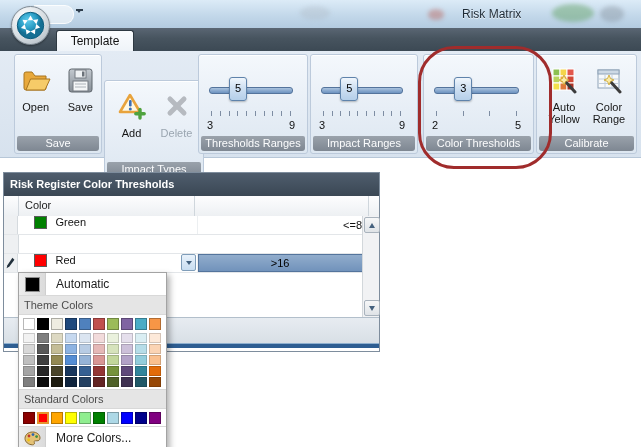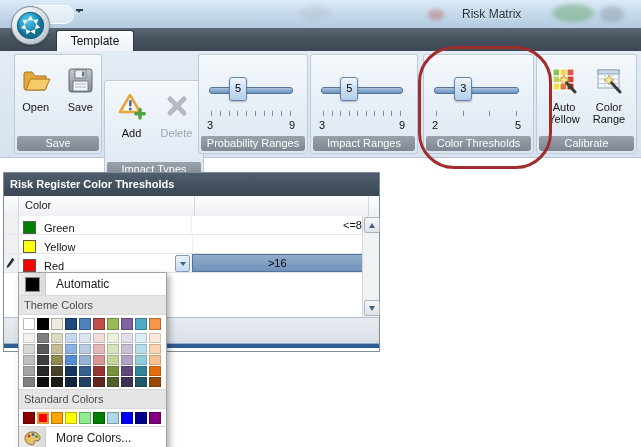--- a/index.html
+++ b/index.html
@@ -64,21 +64,21 @@
   .dbody{position:relative;height:152px;}
   .dhead{position:absolute;left:0;top:0;right:0;height:20px;display:flex;
     background:linear-gradient(180deg,#fdfdfe,#edf0f3);border-bottom:1px solid #aab6c1;}
   .hc0{width:14px;border-right:1px solid #d2d8de;}
   .hc1{width:169px;line-height:19px;padding-left:6px;color:#222;border-right:1px solid #cfd6dc;}
   .hc2{width:173px;border-right:1px solid #cfd6dc;}
   .hc3{flex:1;}
   .rows{position:absolute;left:0;top:20px;width:362px;}
   .trow{height:18px;display:flex;border-bottom:1px solid #e3e6e9;background:#fff;}
   .rowhdr{width:14px;background:#eef0f2;border-right:1px solid #d5dade;display:flex;align-items:center;justify-content:center;}
-  .cell-color{width:169px;display:flex;align-items:flex-end;padding-left:4px;border-right:1px solid #eceff1;}
+  .cell-color{width:169px;display:flex;align-items:flex-start;padding-left:16px;border-right:1px solid #eceff1;}
   .swatch{width:11px;height:11px;border:1px solid #5a5a5a;margin-right:8px;flex:none;}
   .cname{color:#111;}
   .combo{margin-left:auto;margin-right:1px;width:13px;height:15px;border:1px solid #7f9db9;border-radius:2px;
     background:linear-gradient(180deg,#e9f2fb,#c8ddf0);display:flex;align-items:center;justify-content:center;}
   .combo .tri{width:0;height:0;border-left:3px solid transparent;border-right:3px solid transparent;border-top:4px solid #41607e;}
   .cell-value{width:174px;text-align:right;line-height:18px;padding-right:4px;color:#111;box-sizing:border-box;}
   .cell-value.sel{background:linear-gradient(180deg,#93aecd,#6f91ba);box-shadow:inset 0 0 0 1px #54749c;color:#000;text-align:center;}
   .vscroll{position:absolute;right:0;top:20px;width:16px;height:101px;background:#f1f2f4;border-left:1px solid #d2d7db;}
   .sbtn{position:absolute;left:1px;width:14px;height:14px;border:1px solid #a9b3bd;border-radius:2px;
     background:linear-gradient(180deg,#f6f7f8,#dfe3e7);display:flex;align-items:center;justify-content:center;}
@@ -230,21 +230,21 @@
             <i class="tick"></i>
             <i class="tick"></i>
             <i class="tick"></i>
             <i class="tick"></i>
             <i class="tick"></i>
             <i class="tick"></i>
           </div>
         <span class="smin">3</span>
         <span class="smax">9</span>
       </div>
-      <div class="glabel">Probability Ranges</div>
+      <div class="glabel">Thresholds Ranges</div>
     </div>
 
     <div class="group" style="left:310px;width:106px;">
       <div>
         <div class="sliderzone">
           <div class="track"></div>
           <div class="thumb" style="left: calc(33.3333% - 8px);">5</div>
         </div>
         <div class="ticks">
             <i class="tick"></i>
@@ -341,24 +341,20 @@
           <div class="trow">
             <div class="rowhdr"></div>
             <div class="cell-color">
               <span class="swatch" style="background: rgb(0, 128, 0);"></span>
               <span class="cname">Green</span>
             </div>
             <div class="cell-value">&lt;=8</div>
           </div>
           <div class="trow">
             <div class="rowhdr"></div>
-            <div class="cell-color">
-              <span class="swatch" style="background: rgb(255, 255, 0);"></span>
-              <span class="cname">Yellow</span>
-            </div>
           </div>
           <div class="trow">
             <div class="rowhdr">
               <svg width="9" height="12" viewBox="0 0 9 12">
                 <path d="M6.4 0.8 L8.4 2.8 L3.4 9.6 L0.6 11.2 L1.4 8.2 Z" fill="#22303c"></path>
               </svg>
             </div>
             <div class="cell-color">
               <span class="swatch" style="background: rgb(255, 0, 0);"></span>
               <span class="cname">Red</span>

